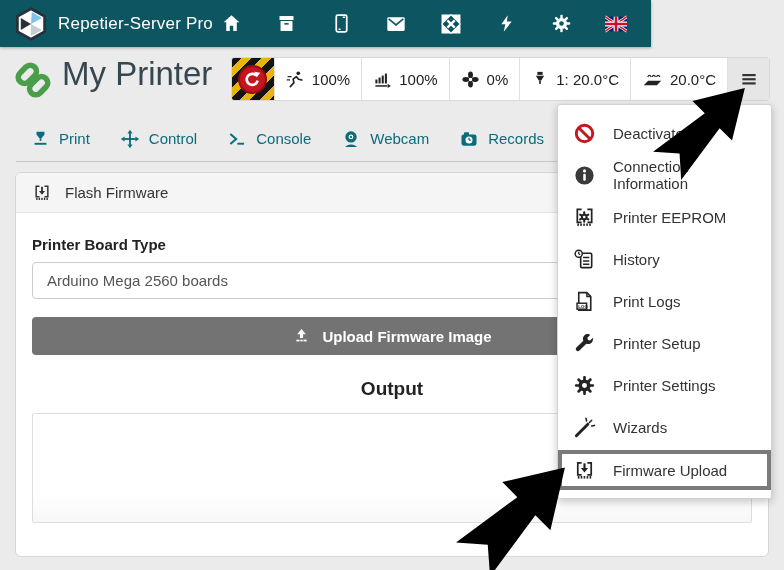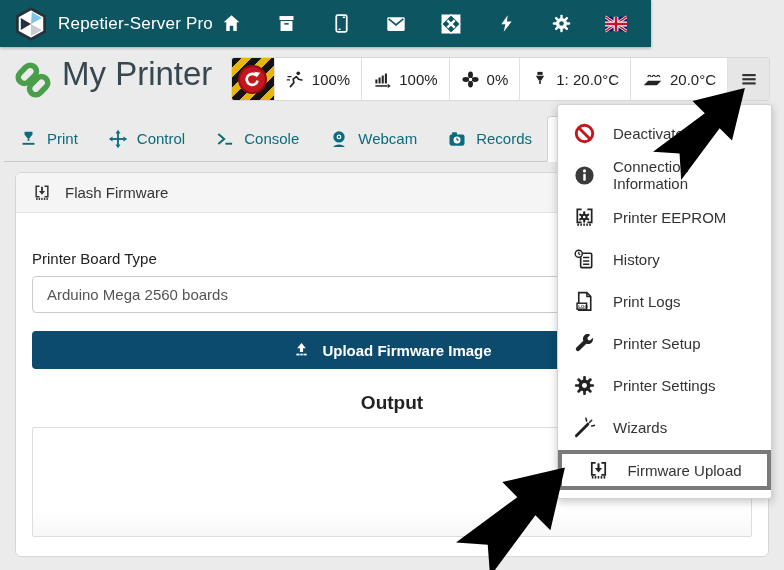--- a/index.html
+++ b/index.html
@@ -25,54 +25,54 @@
   .seg { display:flex; align-items:center; gap:7px; padding:0 11px; border-left:1px solid #e0e0e0;
     font-size:15px; color:#222; white-space:nowrap; cursor:pointer; }
   .seg:first-child { border-left:none; }
   .estop { width:42px; padding:0; justify-content:center; border-left:none;
     background:repeating-linear-gradient(135deg,#141414 0 7px,#e7b50b 7px 14px); }
   .estop-circle { width:29px; height:29px; border-radius:50%; background:#c4161c;
     border:2px solid #8f0e12; display:flex; align-items:center; justify-content:center; }
   .burger-seg { background:#e6e6e6; width:42px; justify-content:center; padding:0; }
 
   
-  #tabs { position:absolute; top:116px; left:4px; width:754px; height:46px;
+  #tabs { position:absolute; top:116px; left:16px; width:754px; height:46px;
     border-bottom:1px solid #c9c9c9; display:flex; align-items:stretch; }
   .tab { display:flex; align-items:center; gap:9px; padding:0 15px; color:#0b6b7b;
     font-size:15px; cursor:pointer; }
   .tab svg { flex:0 0 auto; }
   .tab.active { background:#fff; border:1px solid #d2d2d2; border-bottom:1px solid #fff;
     margin-bottom:-1px; border-radius:3px 3px 0 0; }
 
   
   #panel { position:absolute; top:172px; left:15px; width:754px; height:385px;
     background:#fff; border:1px solid #d6d6d6; border-radius:6px; overflow:hidden; }
   .panel-header { height:40px; background:#f5f5f5; border-bottom:1px solid #e4e4e4;
     display:flex; align-items:center; gap:13px; padding:0 16px; font-size:15px; color:#333; }
   .panel-body { padding:15px 16px; }
-  .field-label { font-size:15px; font-weight:normal; color:#222; margin-top:22px; }
+  .field-label { font-size:15px; font-weight:bold; color:#222; margin-top:8px; }
   .select-box { margin-top:9px; height:37px; border:1px solid #ccc; border-radius:4px;
     display:flex; align-items:center; padding:0 14px; font-size:15px; color:#555; cursor:pointer; background:#fff; }
-  .upload-btn { margin-top:18px; width:100%; height:38px; background:#0c4a6e; border:none;
+  .upload-btn { margin-top:18px; width:100%; height:38px; background:#737373; border:none;
     border-radius:4px; color:#fff; font-size:15px; font-weight:bold; font-family:inherit;
     display:flex; align-items:center; justify-content:center; gap:11px; cursor:pointer; }
   .output-heading { margin-top:23px; font-size:19px; font-weight:bold; color:#222;text-align:center; }
   .verbose-row { margin-top:13px; display:flex; align-items:center; gap:8px; font-size:15px; color:#333; }
   .verbose-row input { width:15px; height:15px; cursor:pointer; }
   .output-area { margin-top:13px; width:100%; height:110px; border:1px solid #ddd; border-radius:2px;
     resize:none; background:linear-gradient(#ffffff 75%, #f7f7f7); font-family:inherit; }
 
   
   #dropdown { position:absolute; top:104px; left:557px; width:215px; background:#fff;
     border:1px solid #d2d2d2; border-radius:3px; box-shadow:0 3px 8px rgba(0,0,0,.22);
     padding:7px 0 6px 0; z-index:50; }
   .menu-item { height:42px; display:flex; align-items:center; gap:17px; padding:0 15px;
     font-size:15px; color:#333; cursor:pointer; }
   .menu-item svg { flex:0 0 auto; }
-  .menu-item.highlight { border:4px solid #7a7a7a; height:40px; margin:2px 0; padding:0 11px;justify-content:center; }
+  .menu-item.highlight { border:4px solid #7a7a7a; height:40px; margin:2px 0; padding:0 11px; }
 
   
   .annot-arrow { position:absolute; z-index:100; transform:rotate(-45deg); pointer-events:none; }
   #arrow-burger { left:651px; top:92px; width:110px; height:70px; }
   #arrow-firmware { left:454px; top:471px; width:130px; height:85px; }
 </style>
 </head>
 <body>
 
 <div id="navbar">

